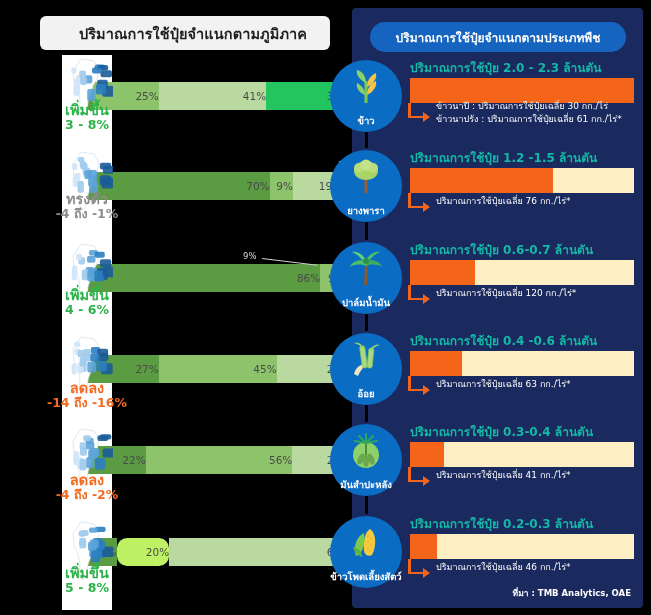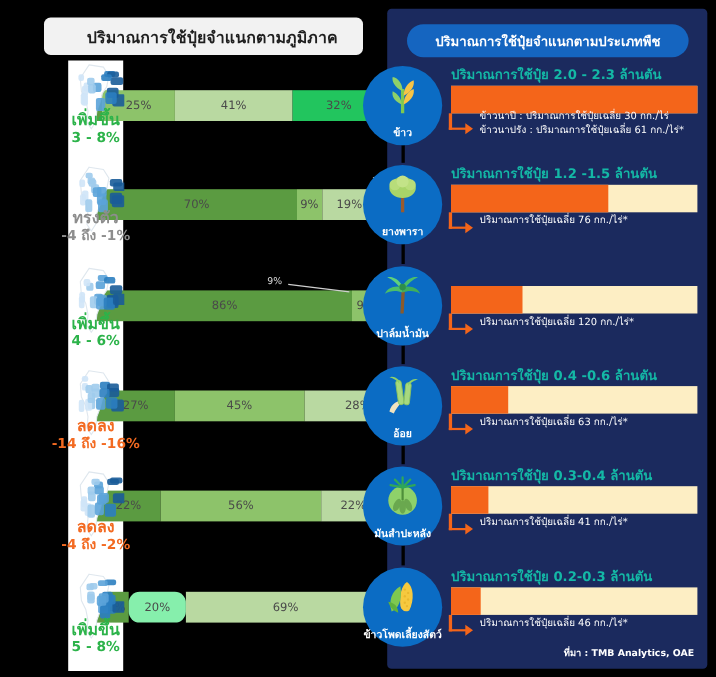--- a/index.html
+++ b/index.html
@@ -42,21 +42,21 @@
   .flat .ml-head, .flat .ml-val   { color: #8d8d8d; }
   .down .ml-head, .down .ml-val   { color: #f36a21; }
 
   
   .gbar {
     position: absolute; height: 28px;
     display: flex; align-items: stretch;
     left: 88px; width: 262px;
   }
   .gseg {
-    display: flex; align-items: center; justify-content: center;
+    display: flex; align-items: center; justify-content: flex-end;
     font-size: 10.5px; color: #4a4a4a; overflow: hidden; white-space: nowrap;
   }
   .gseg.tiny { font-size: 0; }
   .callout {
     position: absolute; font-size: 8.5px; color: #d8d8d8; white-space: nowrap;
   }
   .leader { position: absolute; height: 1px; background: #cfcfcf; transform-origin: left center; }
 
   
   #right-panel {
@@ -186,21 +186,21 @@
           <span>56%</span>
         </div>
         <div class="gseg" style="width: 22%; background: rgb(185, 217, 161);">
           <span>22%</span>
         </div>
       </div>
       <div class="gbar" style="top: 538px;">
         <div class="gseg" style="width: 11%; background: rgb(91, 155, 65);">
           <span>11%</span>
         </div>
-        <div class="gseg" style="width: 20%; background: #86efac; border-radius: 10px;">
+        <div class="gseg" style="width: 20%; background: #bef264; border-radius: 10px;">
           <span>20%</span>
         </div>
         <div class="gseg" style="width: 69%; background: rgb(185, 217, 161);">
           <span>69%</span>
         </div>
       </div>
       <div class="callout" style="left: 243px; top: 251px;">9%</div>
       <div class="leader" style="left: 262px; top: 258px; width: 56px; transform: rotate(7deg);"></div>
     </div>
 
@@ -384,20 +384,21 @@
     <div class="arrow-wrap">
       <div class="arrow-v"></div>
           <div class="arrow-h"></div>
           <div class="arrow-t"></div>
     </div>
     <div class="sub-note ">
           <div>ปริมาณการใช้ปุ๋ยเฉลี่ย 76 กก./ไร่*</div>
         </div>
       </div>
       <div class="crop-row" style="top: 232px;">
+    <div class="crop-head">ปริมาณการใช้ปุ๋ย 0.6-0.7 ล้านตัน</div>
     <div class="obar">
       <div class="ofill" style="width:29%"></div>
     </div>
     <div class="arrow-wrap">
       <div class="arrow-v"></div>
           <div class="arrow-h"></div>
           <div class="arrow-t"></div>
     </div>
     <div class="sub-note ">
           <div>ปริมาณการใช้ปุ๋ยเฉลี่ย 120 กก./ไร่*</div>

